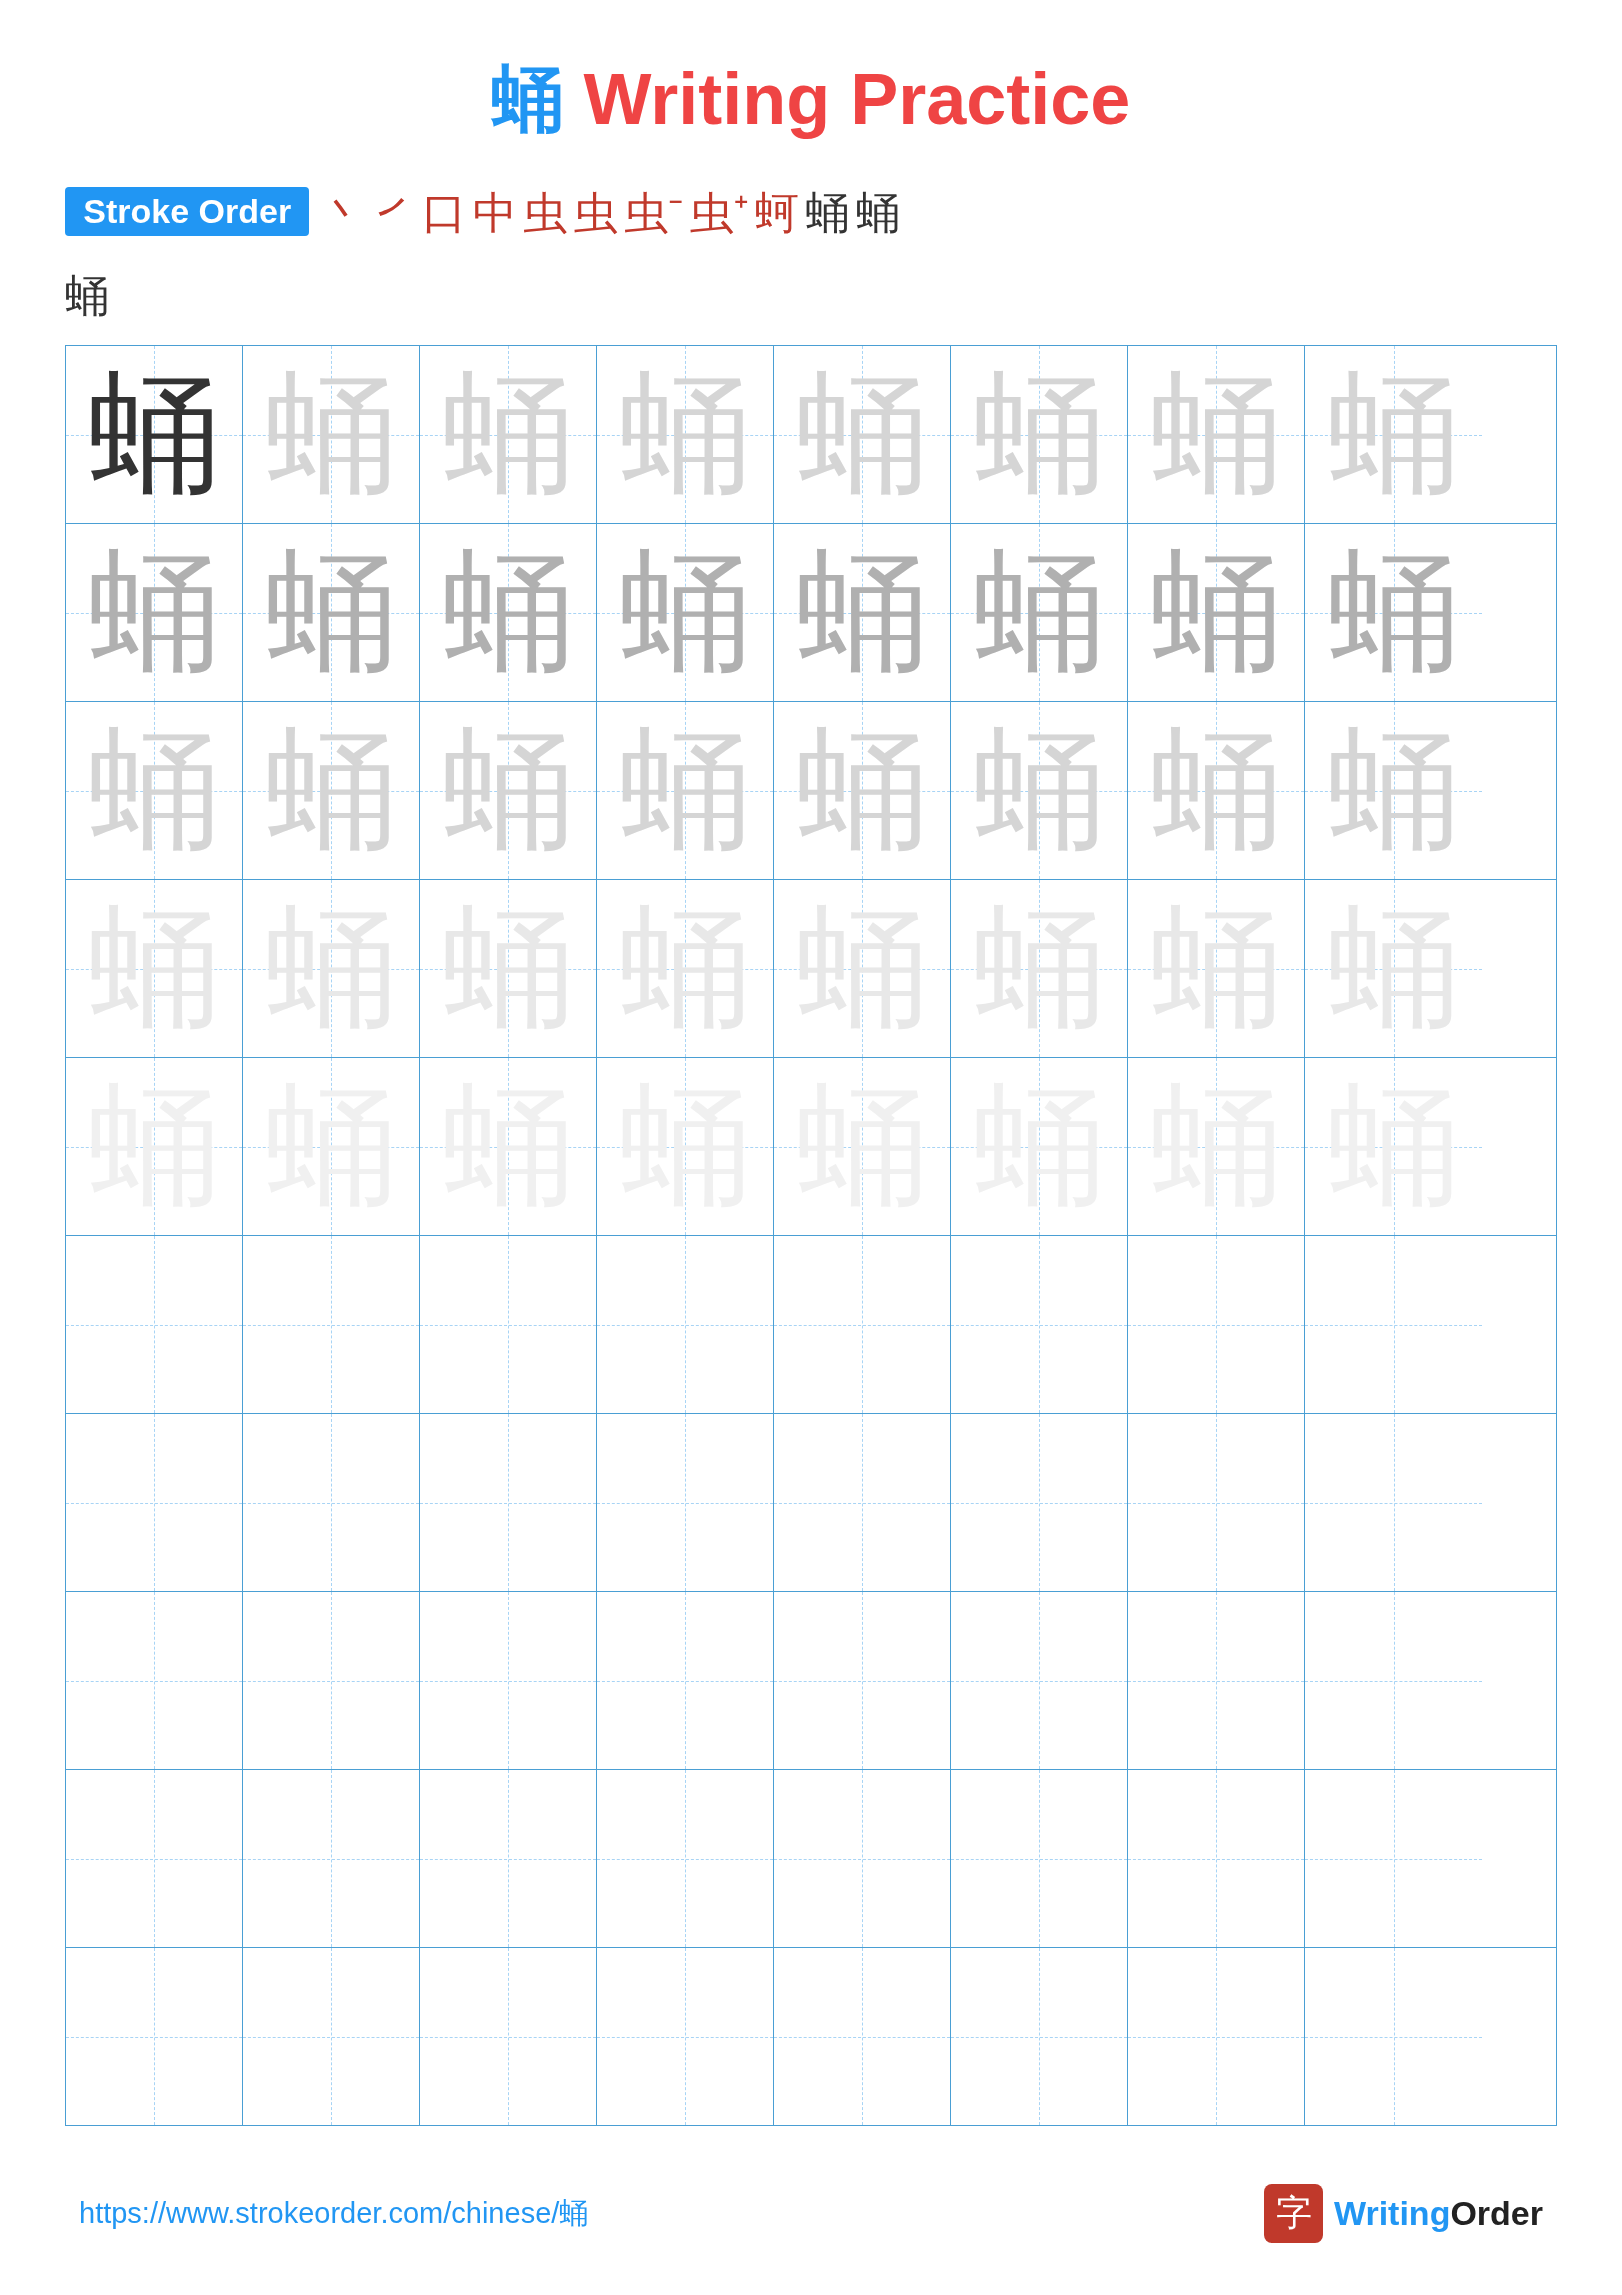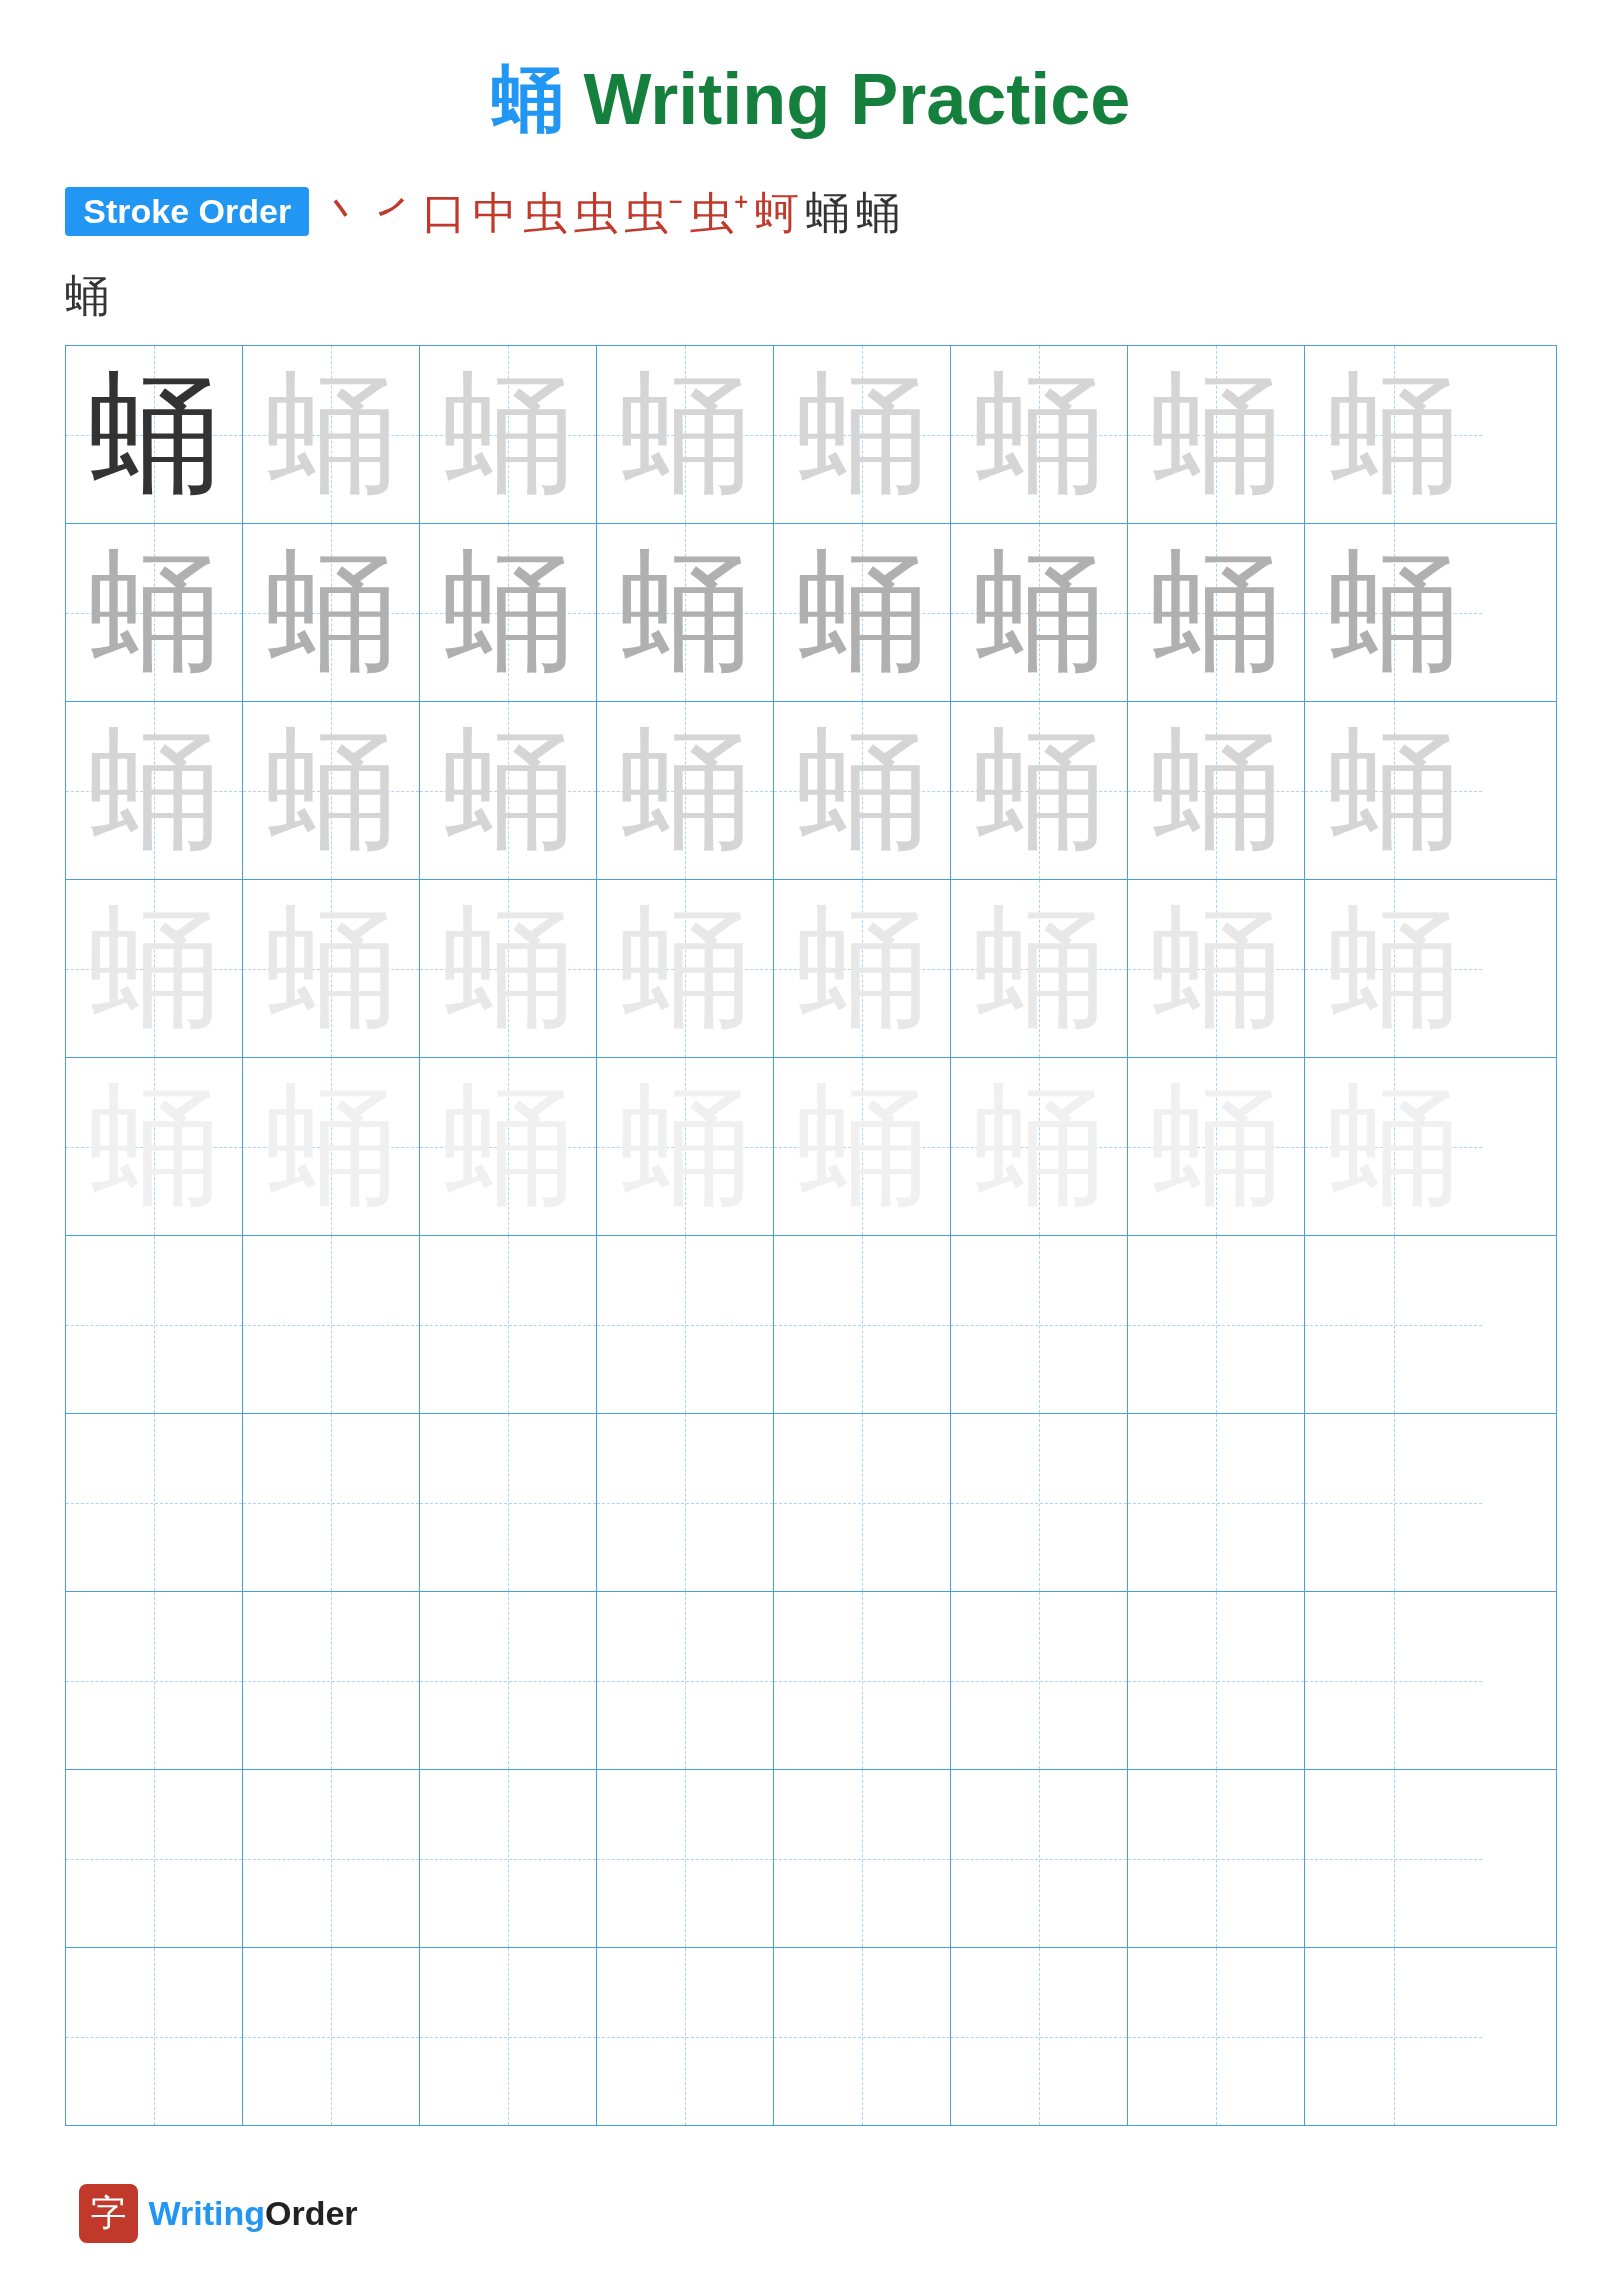--- a/index.html
+++ b/index.html
@@ -15,21 +15,21 @@
       text-align: center;
       padding-top: 52px;
       padding-bottom: 39px;
       font-size: 72px;
       font-weight: bold;
     }
     .title-char {
       color: #2196F3;
     }
     .title-text {
-      color: #15803d;
+      color: #ef4444;
       font-family: Arial, sans-serif;
       font-weight: bold;
     }
 
     .stroke-order-section {
       margin: 0 65px 39px 65px;
       display: flex;
       flex-wrap: wrap;
       align-items: flex-end;
       gap: 11.8px;
@@ -381,20 +381,21 @@
     <div class="grid-cell"></div>
     <div class="grid-cell"></div>
     <div class="grid-cell"></div>
     <div class="grid-cell"></div>
     <div class="grid-cell"></div>
   </div>
 
 </div>
 
 <div class="footer">
+  <span class="footer-url">https://www.strokeorder.com/chinese/蛹</span>
   <div class="footer-logo">
     <div class="footer-logo-icon">字</div>
     <span class="footer-logo-text">
       <span style="color:#2196F3;">Writing</span>Order
     </span>
   </div>
 </div>
 
 
 </body></html>

